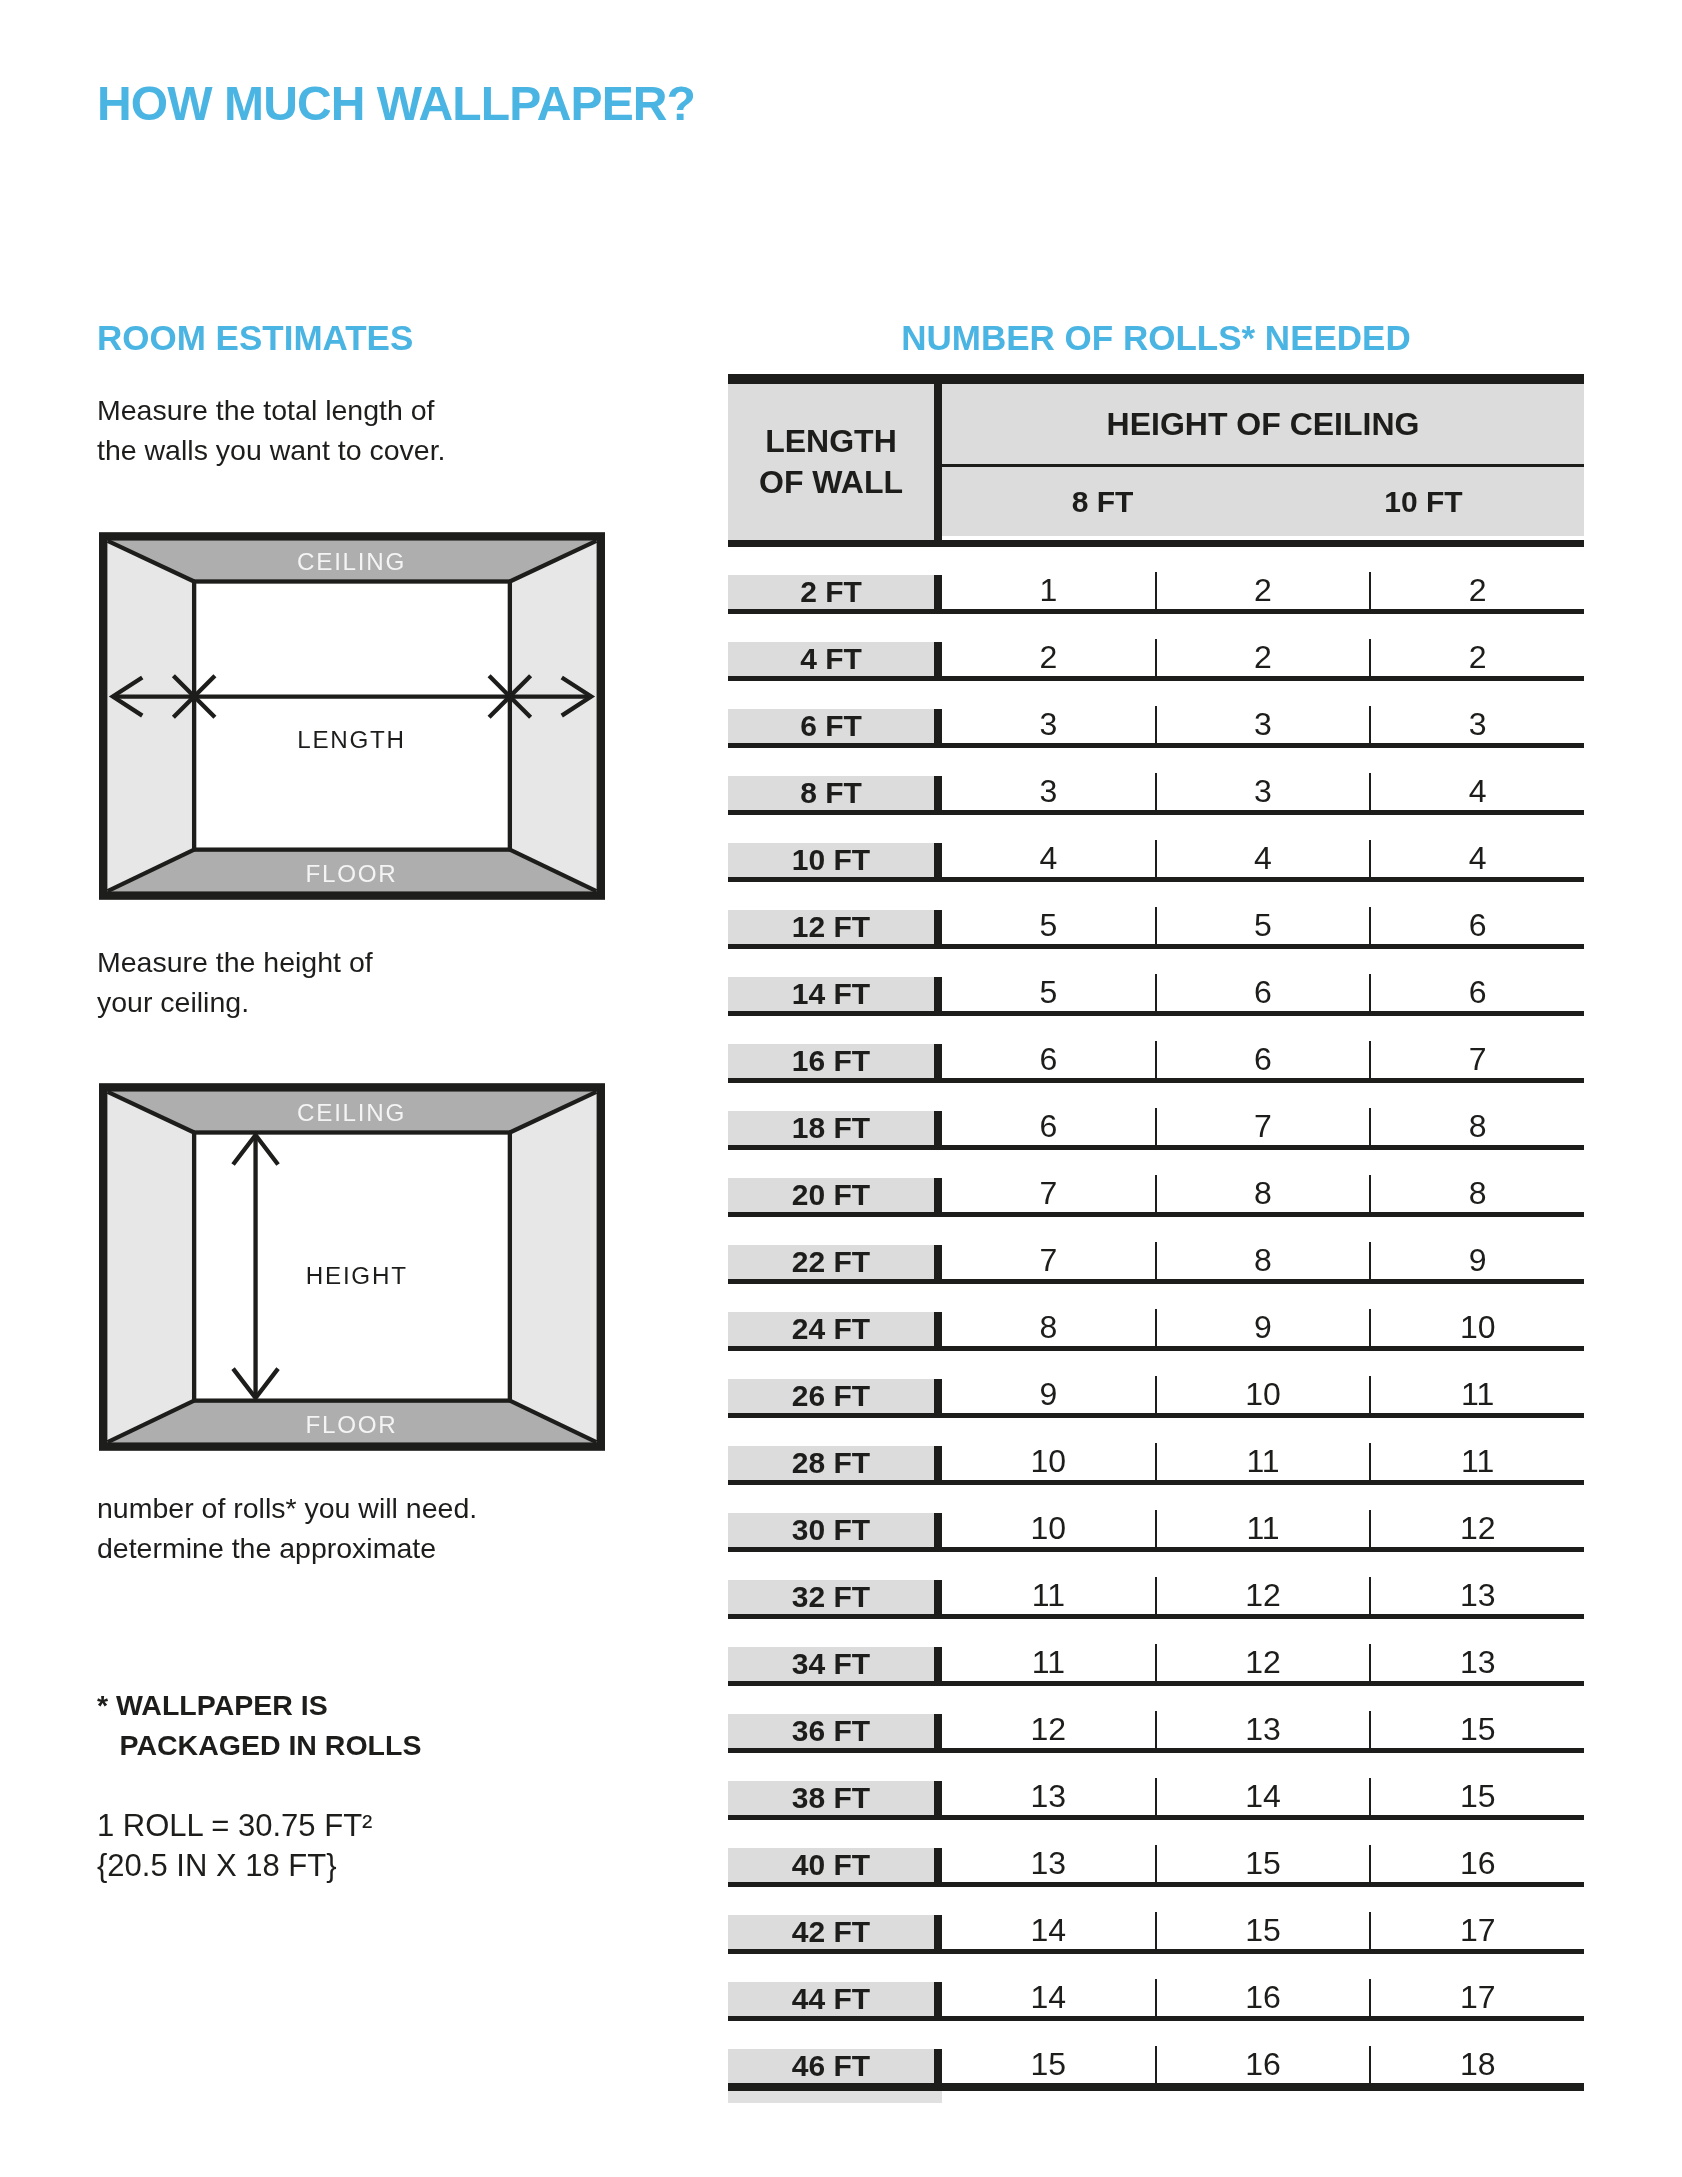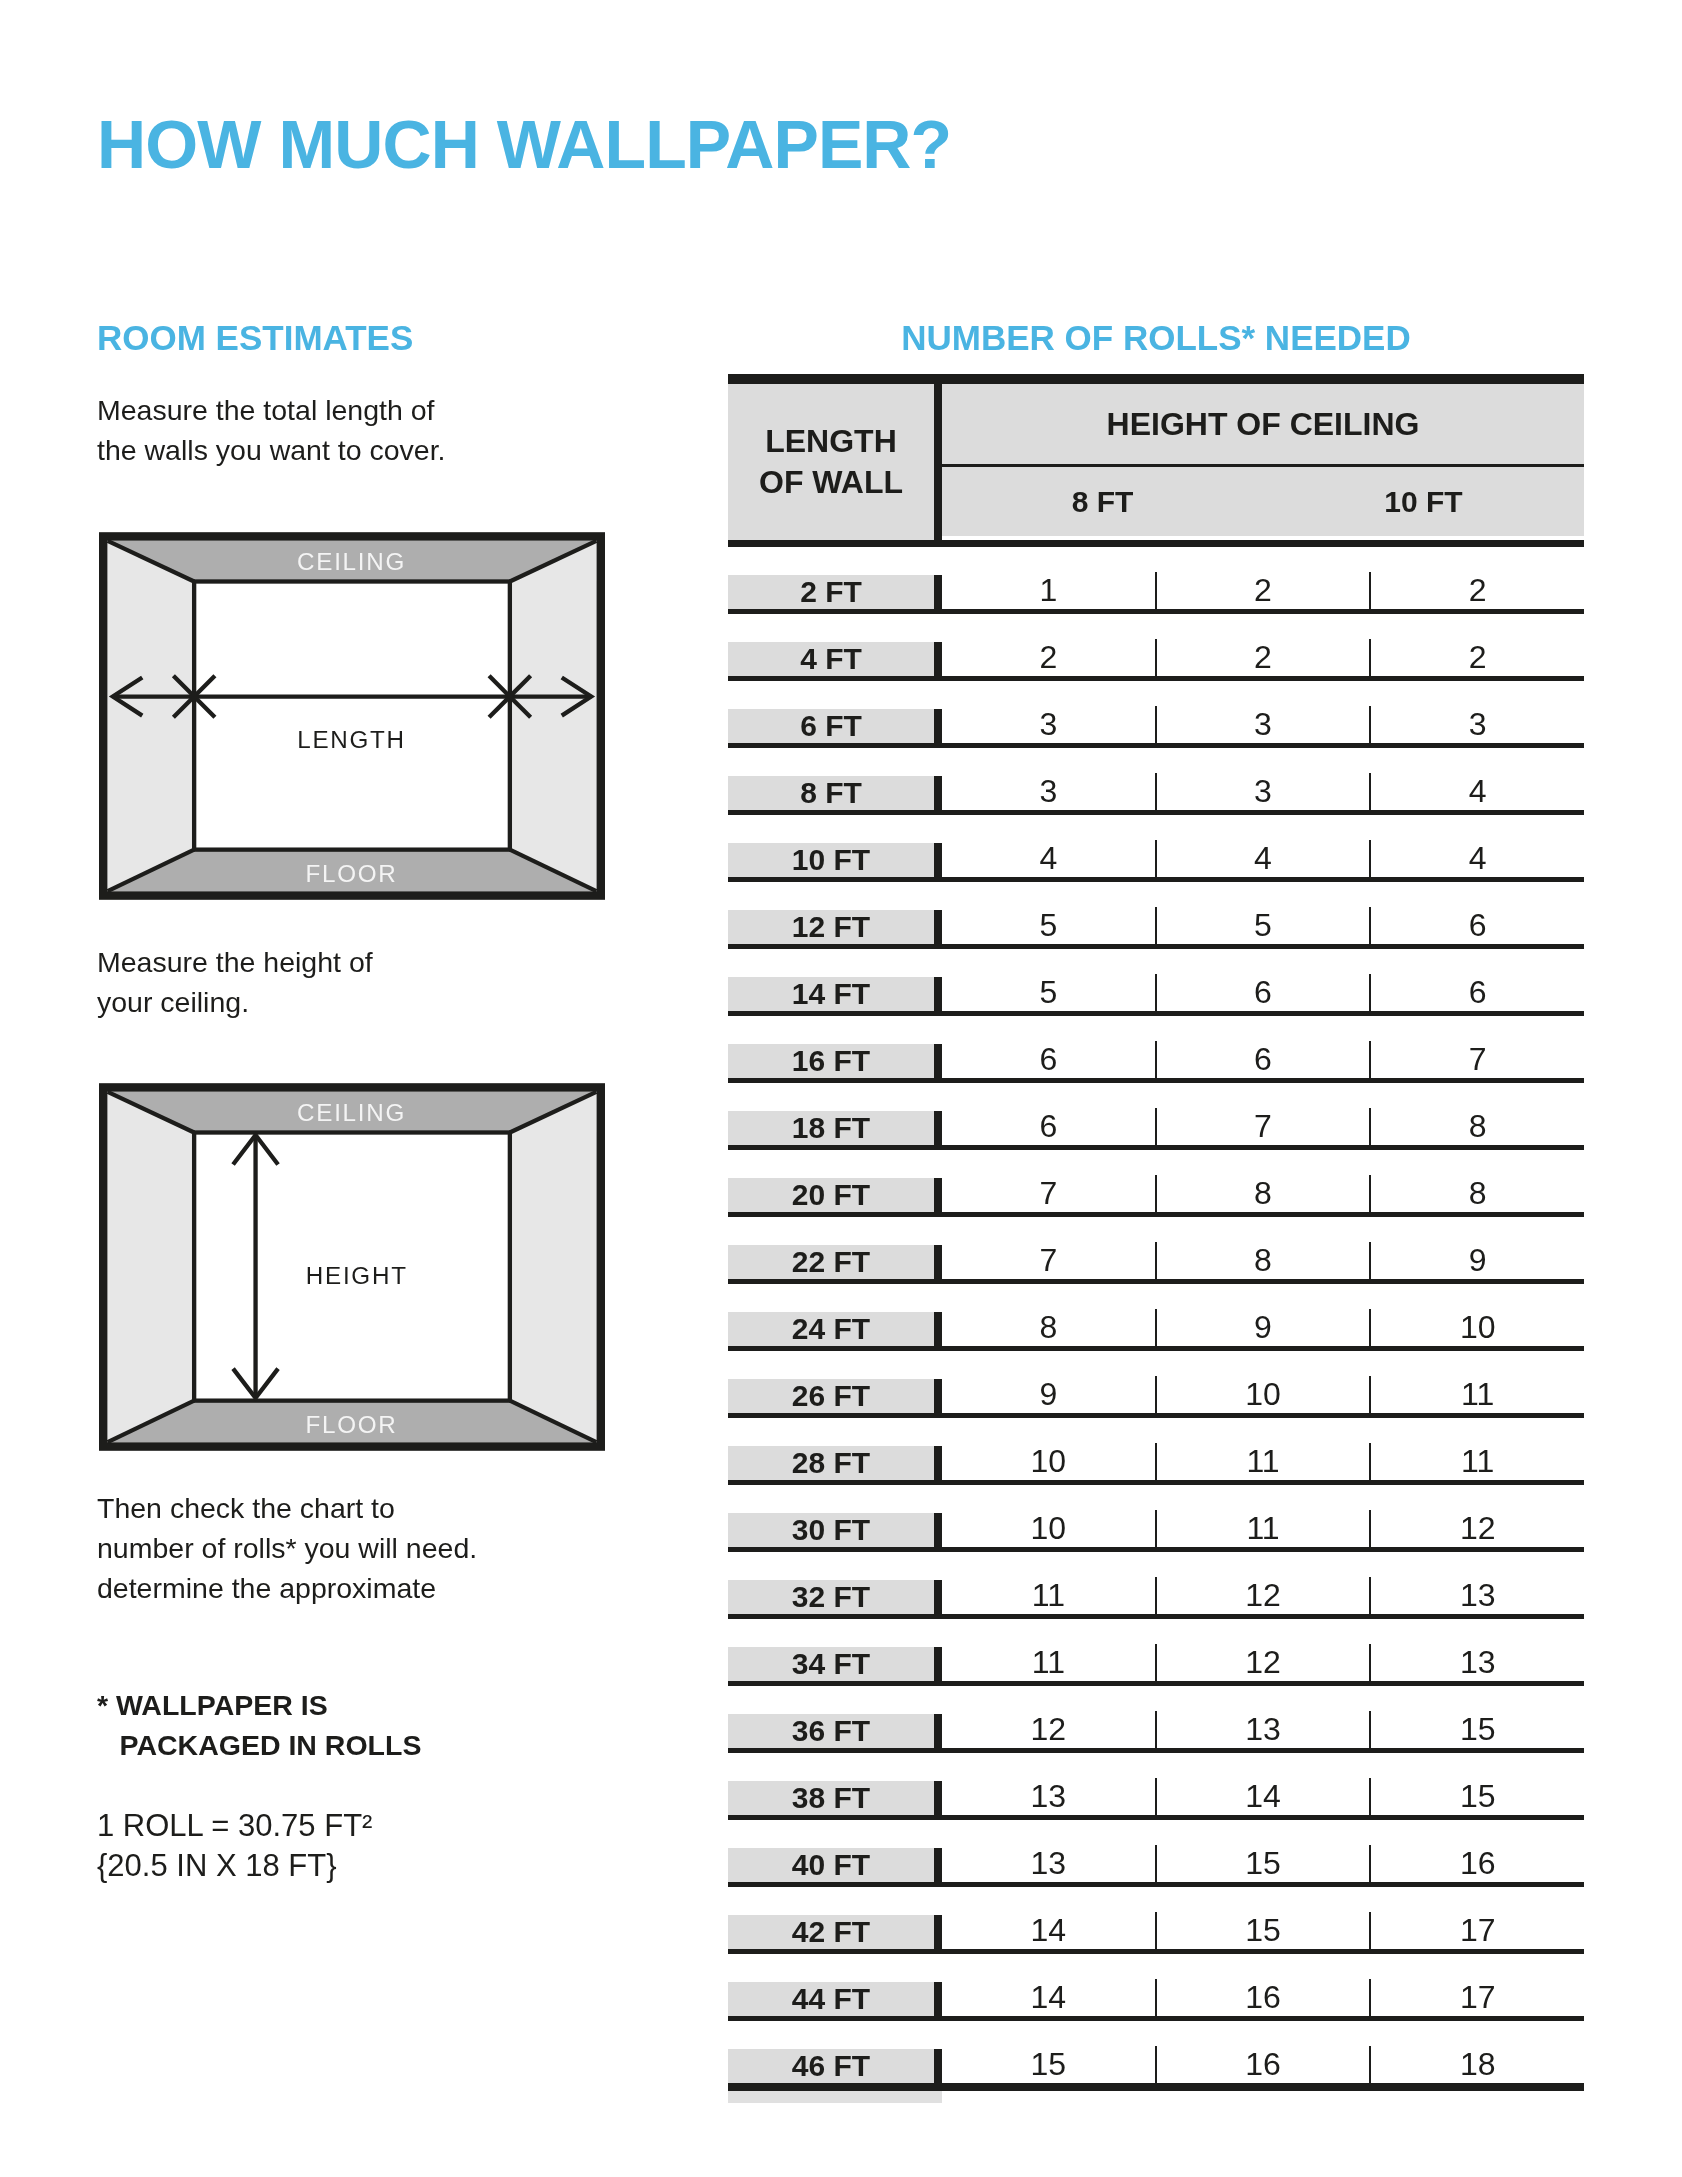--- a/index.html
+++ b/index.html
@@ -1,20 +1,20 @@
 <!DOCTYPE html>
 <html style="font-size:14px"><head>
 <meta charset="utf-8">
 <style>
   * { margin:0; padding:0; box-sizing:border-box; }
   html,body { width:1683px; height:2177px; background:#ffffff;
               font-family:"Liberation Sans","DejaVu Sans",sans-serif; color:#1d1d1b; }
   .page { position:relative; width:1683px; height:2177px; overflow:hidden; }
 
-  .page-title { position:absolute; left:97px; top:105px; font-size:68px; font-weight:bold;
+  .page-title { position:absolute; left:97px; top:76px; font-size:48px; font-weight:bold;
                 color:#4ab4e2; letter-spacing:-0.9px; white-space:nowrap; }
 
   .section-heading { position:absolute; font-size:35px; font-weight:bold; color:#4ab4e2;
                      white-space:nowrap; }
   #room-heading { left:97px; top:318px; }
   #rolls-heading { left:728px; top:318px; width:856px; text-align:center; }
 
   .body-text { position:absolute; left:97px; font-size:28.5px; line-height:40px; }
   .body-text span { display:block; }
   #para-length { top:390px; }
@@ -128,21 +128,20 @@
       <g stroke="#1d1d1b" stroke-width="5" fill="none">
         <line x1="181" y1="60" x2="181" y2="364"></line>
         <polyline points="155,94 181,60 207,94"></polyline>
         <polyline points="155,330 181,364 207,330"></polyline>
       </g>
       <text class="diag-measure" x="298" y="232" text-anchor="middle">HEIGHT</text>
     </svg>
   </div>
 
   <div class="body-text" id="para-chart">
-    <span>Then check the chart to</span>
     <span>number of rolls* you will need.</span>
     <span>determine the approximate</span>
   </div>
 
   <div class="footnote">
     <span>* WALLPAPER IS</span>
     <span class="indent">PACKAGED IN ROLLS</span>
   </div>
 
   <div class="roll-info">

